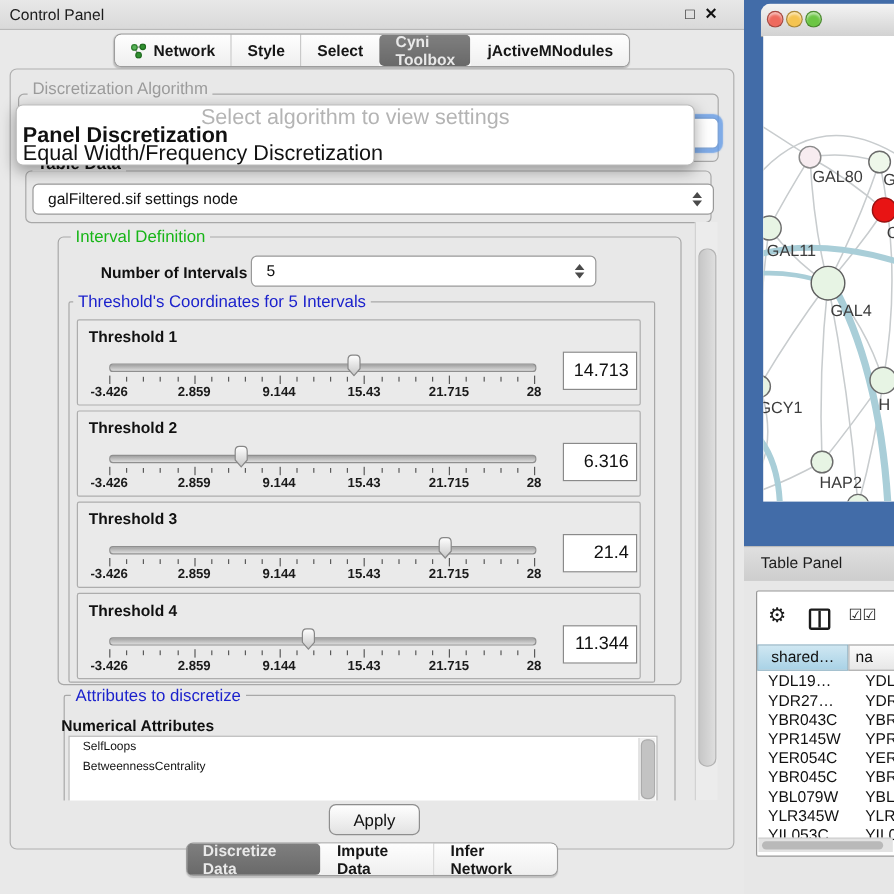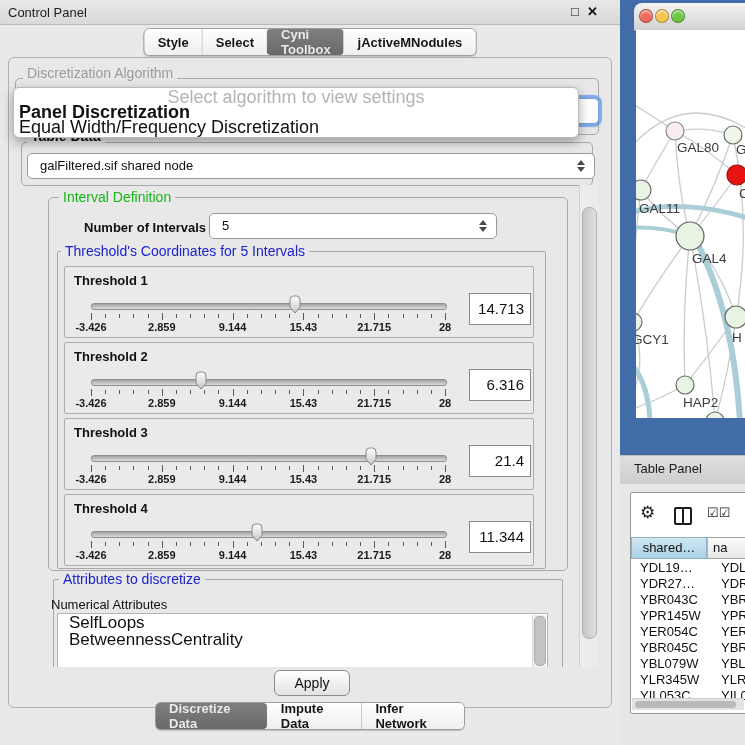--- a/index.html
+++ b/index.html
@@ -57,21 +57,21 @@
              background:linear-gradient(#a2a2a2,#dcdcdc)}
   .tick{position:absolute;width:1px;background:#5a5a5a}
   .tick.minor{top:47px;height:4px}
   .tick.major{top:46px;height:7px}
   .scale-lab{position:absolute;top:54px;font-size:11px;font-weight:bold;transform:translateX(-50%);color:#1a1a1a}
   .thumb{position:absolute;top:27px;transform:translateX(-50%);width:16px;height:20px}
   .thr-value{position:absolute;left:404px;top:26px;width:54px;height:30px;border:1px solid #8a8a8a;background:#fff;
              font-size:15px;text-align:right;line-height:30px;padding-right:6px}
 
   #attr-list{position:absolute;left:42px;top:428px;width:489px;height:54px;background:#fff;border:1px solid #b5b5b5}
-  .attr-item{height:17px;line-height:17px;padding-left:11px;font-size:17px;white-space:nowrap}
+  .attr-item{height:17px;line-height:17px;padding-left:11px;font-size:10px;white-space:nowrap}
   #attr-sb{position:absolute;right:1px;top:1px;width:13px;height:52px;background:#f1f1f1;border-left:1px solid #d8d8d8}
   #attr-sb-thumb{position:absolute;left:1px;top:1px;width:10px;height:48px;border-radius:5px;background:#c3c3c3;border:1px solid #ababab}
 
   #apply-btn{left:265px;top:612px;width:74px;height:24px;background:linear-gradient(#fff,#e2e2e2);
              border:1px solid #8e8e8e;border-radius:6px;font-size:14px;text-align:center;line-height:24px}
 
   
   #net-win{left:620px;top:0;width:125px;height:455px;background:#426ca8}
   #net-titlebar{left:634px;top:3px;width:111px;height:27px;background:linear-gradient(#f4f4f4,#d2d2d2);
                 border-bottom:1px solid #9c9c9c;border-top-left-radius:8px}
@@ -109,20 +109,31 @@
 <div id="app">
 
   <div id="cp" class="abs">
     <div id="cp-titlebar" class="abs"></div>
     <div id="cp-title" class="abs">Control Panel</div>
     <div id="cp-float" class="abs">□</div>
     <div id="cp-close" class="abs">✕</div>
 
     <div id="top-tabs" class="tabbar">
         <div class="seg">
+          <span class="tabicon">
+            <svg width="13" height="13">
+              <path d="M3 3.5 L10 3 M3 3.5 L6.5 10" stroke="#9a9a9a" stroke-width="1.2" fill="none"></path>
+              <circle cx="3" cy="3.5" r="2.3" fill="#57b257" stroke="#2e7d2e"></circle>
+              <circle cx="10" cy="3" r="2.3" fill="#2f8f2f" stroke="#1f6b1f"></circle>
+              <circle cx="6.5" cy="10" r="2.3" fill="#2f8f2f" stroke="#1f6b1f"></circle>
+            </svg>
+          </span>
+          <span>Network</span>
+        </div>
+        <div class="seg">
           <span>Style</span>
         </div>
         <div class="seg">
           <span>Select</span>
         </div>
         <div class="seg active">
           <span>Cyni Toolbox</span>
         </div>
         <div class="seg">
           <span>jActiveMNodules</span>
@@ -137,21 +148,21 @@
 
       <div id="algo-popup" class="abs">
           <div class="pop-row pop-prompt">Select algorithm to view settings</div>
           <div class="pop-row pop-sel">Panel Discretization</div>
           <div class="pop-row">Equal Width/Frequency Discretization</div>
         </div>
 
       <div class="group-title t-bold" style="left:18px;top:71px">Table Data</div>
       <div class="group" style="left:12px;top:84px;width:570px;height:42px"></div>
       <div class="combo" style="left:18px;top:95px;width:528px;height:24px">
-        <span>galFiltered.sif shared node</span>
+        <span>galFiltered.sif settings node</span>
         <span class="stepper">
             <span class="arr-up"></span>
             <span class="arr-dn"></span>
           </span>
       </div>
 
       <div id="scroll-area" class="abs">
 
         <div class="group-title t-green" style="left:44px;top:5px">Interval Definition</div>
         <div class="group" style="left:33px;top:12px;width:518px;height:372px"></div>
@@ -350,21 +361,21 @@
                     </linearGradient>
                   </defs>
                   <path d="M8 19 L3 13.3 L3 6 Q3 2 6.5 2 L9.5 2 Q13 2 13 6 L13 13.3 Z" fill="url(#tg3)" stroke="#878787"></path>
                 </svg></div>
               <div class="thr-value">11.344</div>
             </div>
           </div>
 
         <div class="group-title t-blue" style="left:44px;top:387px">Attributes to discretize</div>
         <div class="group" style="left:38px;top:394px;width:508px;height:110px;border-radius:2px"></div>
-        <div style="position:absolute;left:36px;top:412px;font-weight:normal">Numerical Attributes</div>
+        <div style="position:absolute;left:36px;top:412px;font-weight:bold">Numerical Attributes</div>
         <div id="attr-list">
           <div id="attr-items">
               <div class="attr-item">SelfLoops</div>
               <div class="attr-item">BetweennessCentrality</div>
             </div>
           <div id="attr-sb">
               <div id="attr-sb-thumb"></div>
             </div>
         </div>
 

